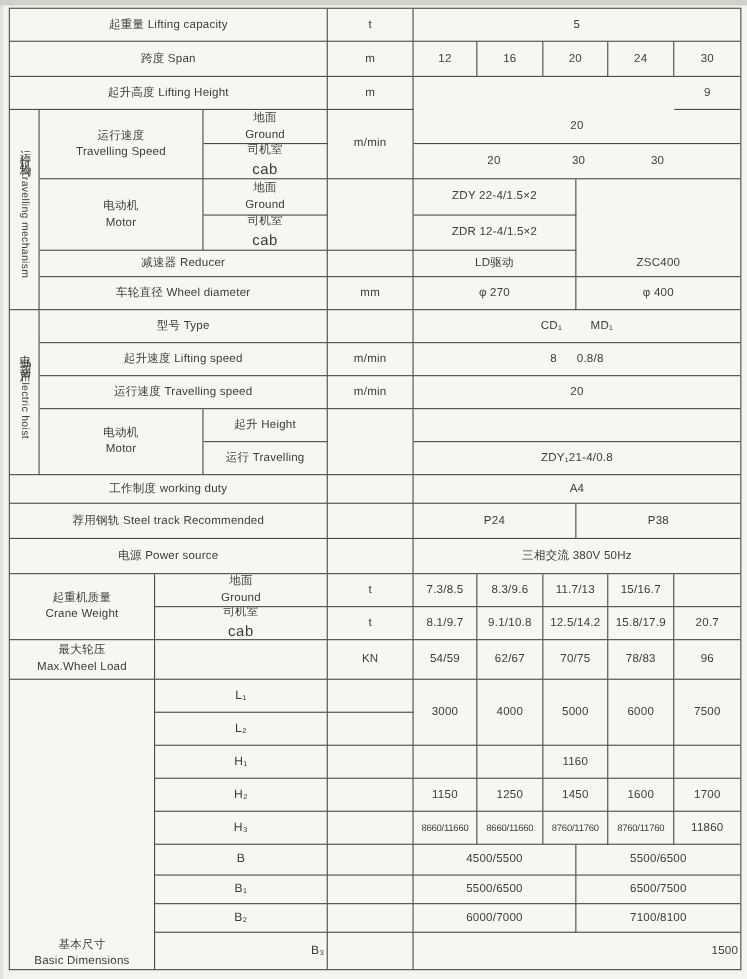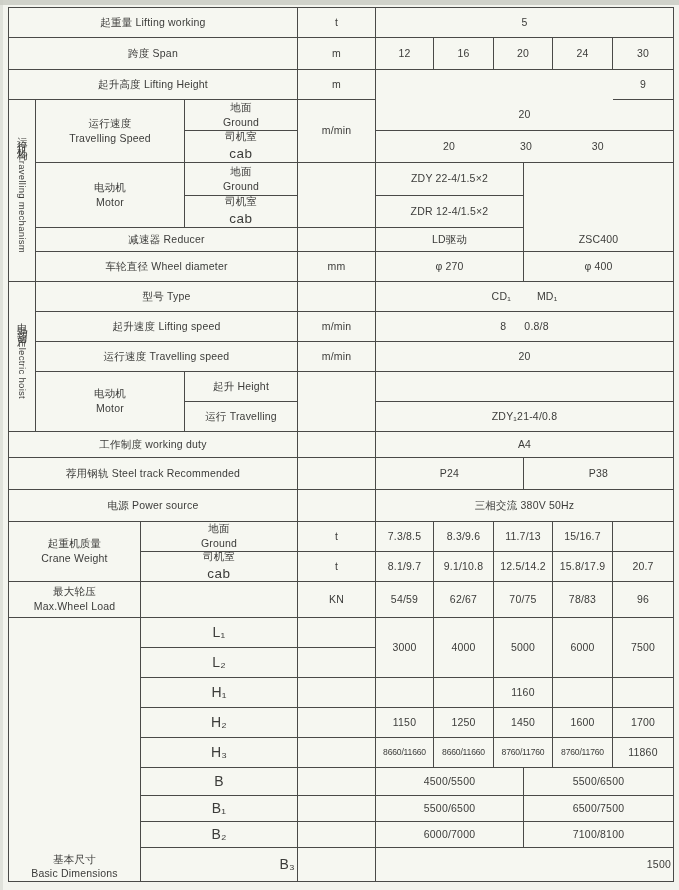--- a/index.html
+++ b/index.html
@@ -42,32 +42,32 @@
   .trio{position:relative;}
   .trio span{position:absolute;top:50%;transform:translate(-50%,-50%);}
   .trio .p0{left:24.6%;} .trio .p1{left:50.5%;} .trio .p2{left:74.7%;}
   .vert{
     writing-mode:vertical-rl;text-orientation:mixed;
     display:flex;align-items:center;justify-content:center;
   }
   .vert .zh{letter-spacing:4.5px;font-size:10.5px;}
   .vert .en{margin-top:9px;font-size:9.5px;letter-spacing:.3px;}
   .small{font-size:8.6px;letter-spacing:-.2px;padding:0 1px;}
-  .dim{font-size:14px;}
+  .dim{font-size:11px;}
 </style>
 </head>
 <body>
 
 <div class="sheet">
   <div class="scan-top"></div>
   <div class="scan-left"></div>
 
   <div class="grid">
 
-    <div class="c" style="grid-area:1/1/2/5">起重量 Lifting working</div>
+    <div class="c" style="grid-area:1/1/2/5">起重量 Lifting capacity</div>
     <div class="c" style="grid-area:1/5/2/6">t</div>
     <div class="c er" style="grid-area:1/6/2/12">5</div>
 
     <div class="c" style="grid-area:2/1/3/5">跨度 Span</div>
     <div class="c" style="grid-area:2/5/3/6">m</div>
     <div class="c" style="grid-area:2/6/3/7">12</div>
     <div class="c" style="grid-area:2/7/3/8">16</div>
     <div class="c" style="grid-area:2/8/3/10">20</div>
     <div class="c" style="grid-area:2/10/3/11">24</div>
     <div class="c er" style="grid-area:2/11/3/12">30</div>

